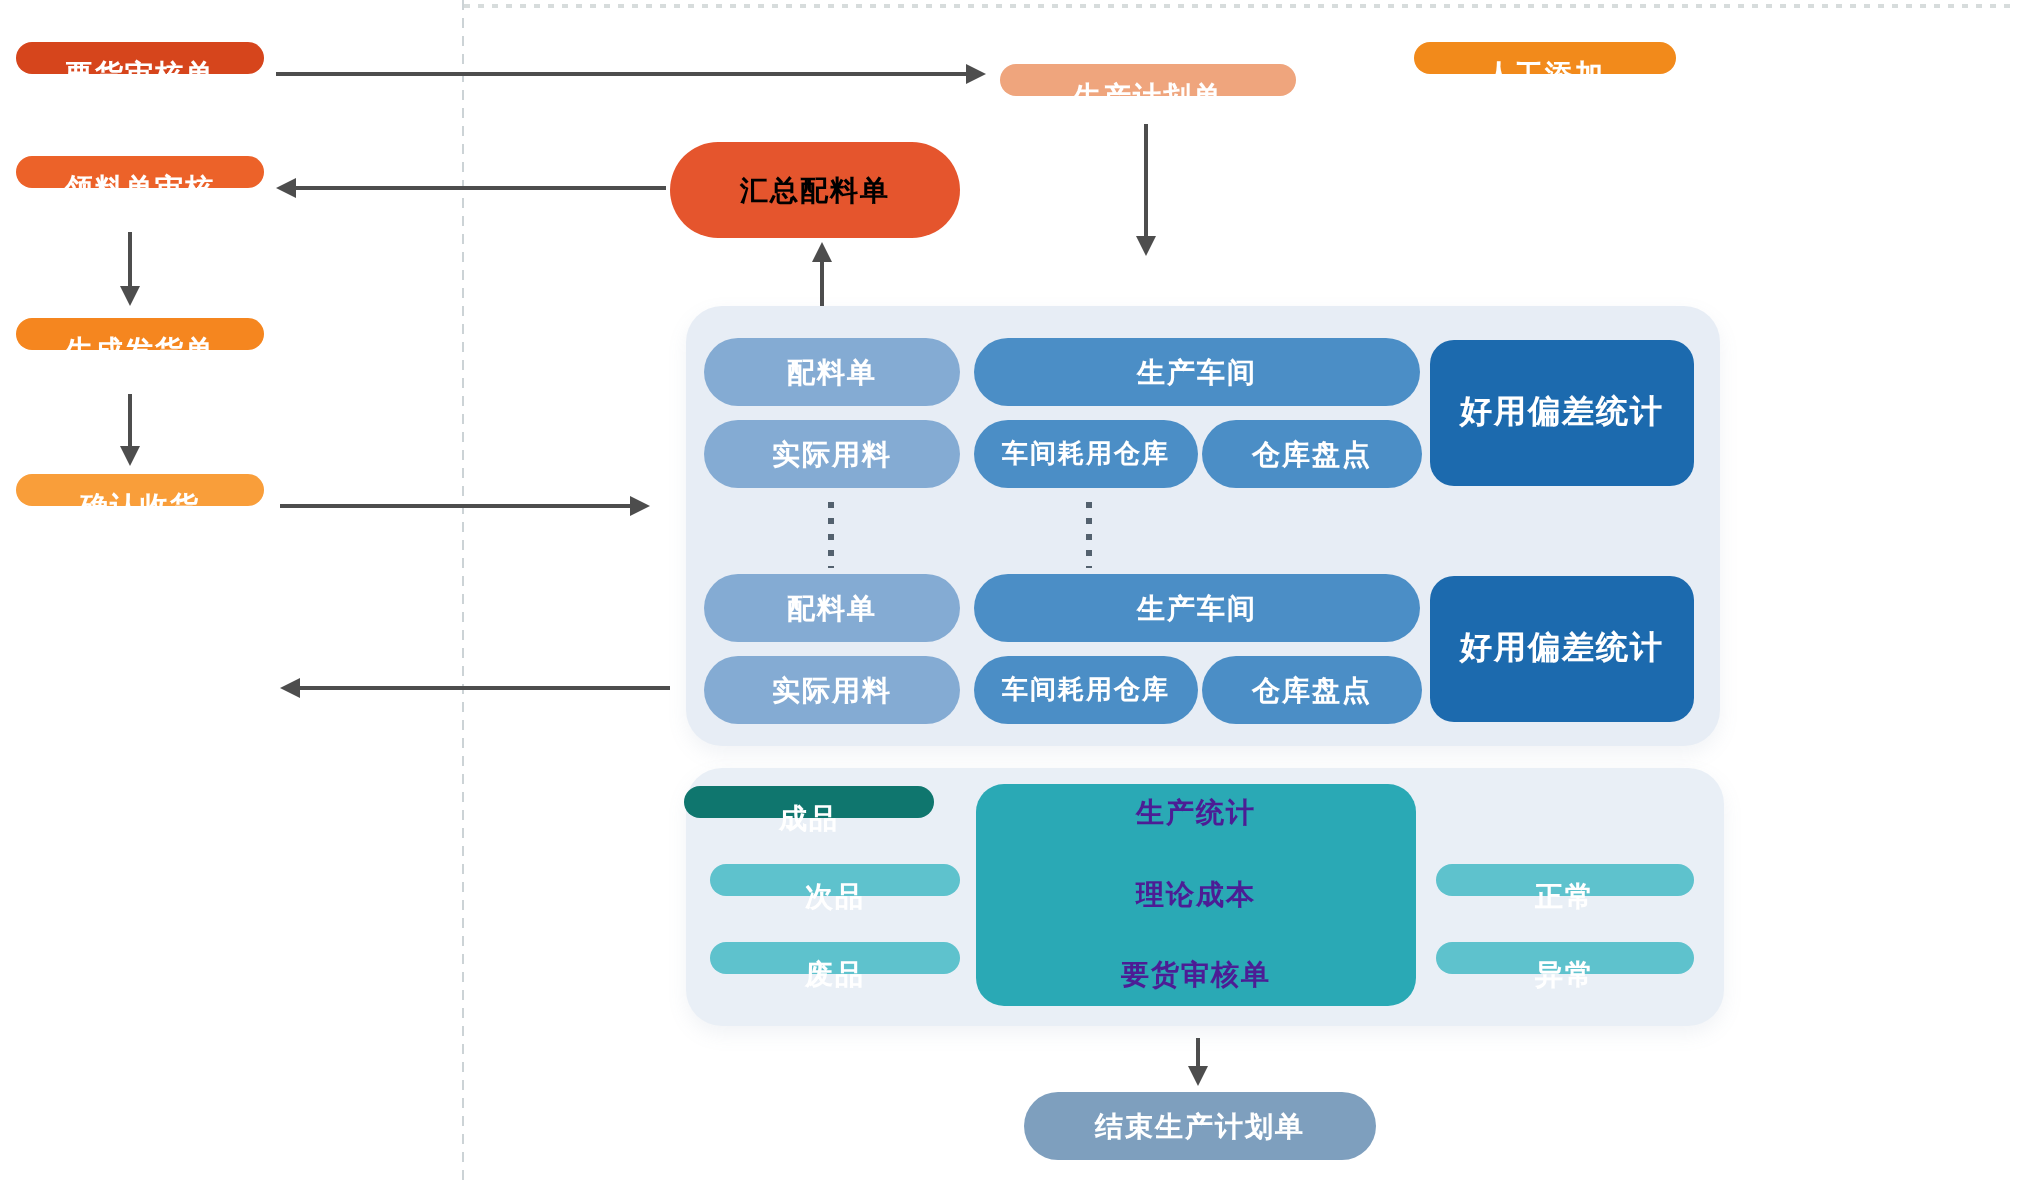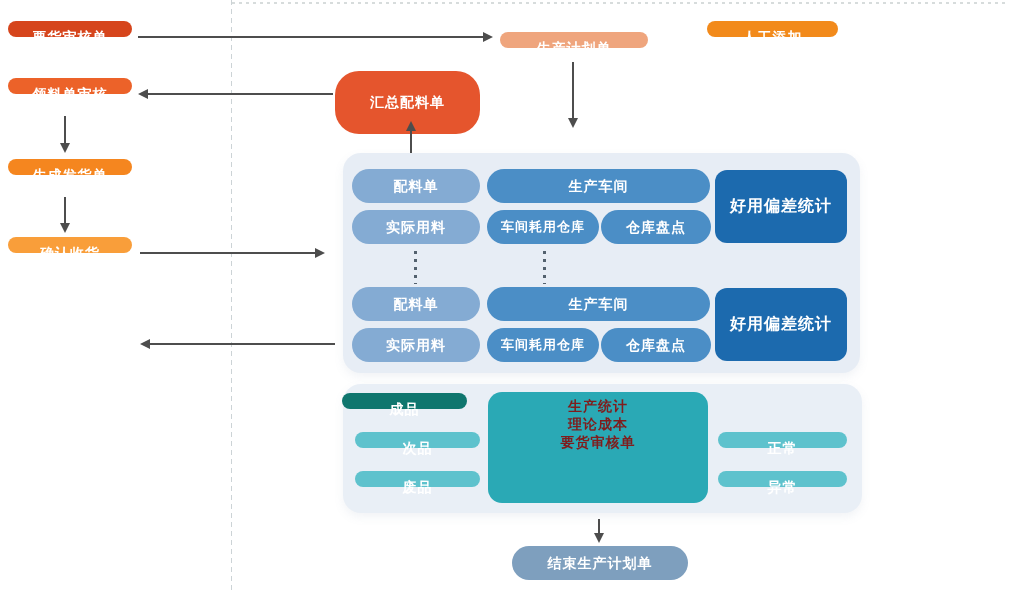--- a/index.html
+++ b/index.html
@@ -10,27 +10,27 @@
   }
   
   .vdash{position:absolute;left:231px;top:0;width:1px;height:591px;
     background:repeating-linear-gradient(to bottom,#ccd3d6 0 5px,transparent 5px 9px);}
   .hdash{position:absolute;left:232px;top:2px;width:777px;height:2px;
     background:repeating-linear-gradient(to right,#d7dcdc 0 3px,transparent 3px 7px);}
   
   .pill{position:absolute;height:16px;line-height:32px;border-radius:16px;
     color:#fff;font-weight:bold;font-size:14px;text-align:center;letter-spacing:1px;}
   .pill.h34{height:34px;line-height:34px;border-radius:17px;}
-  .pill2{position:absolute;height:63px;border-radius:24px;color:#ffffff;font-weight:bold;
+  .pill2{position:absolute;height:48px;border-radius:24px;color:#000000;font-weight:bold;
     font-size:14px;text-align:center;letter-spacing:1px;display:flex;flex-direction:column;
     justify-content:center;line-height:1.35;}
   .bigbox{position:absolute;border-radius:12px;color:#fff;font-weight:bold;font-size:16px;
     letter-spacing:1px;display:flex;align-items:center;justify-content:center;text-align:center;}
-  .tealbox{position:absolute;border-radius:14px;color:#7f1d1d;font-weight:bold;font-size:14px;
-    letter-spacing:1px;display:flex;flex-direction:column;justify-content:flex-start;
+  .tealbox{position:absolute;border-radius:14px;color:#4c1d95;font-weight:bold;font-size:14px;
+    letter-spacing:1px;display:flex;flex-direction:column;justify-content:space-between;
     align-items:center;text-align:center;padding:6px 0;box-sizing:border-box;}
   
   .panel{position:absolute;border-radius:18px;box-shadow:0 4px 10px rgba(120,140,170,0.10);}
   .panel.p1{left:343px;top:153px;width:517px;height:220px;background:#e7edf5;}
   .panel.p2{left:343px;top:384px;width:519px;height:129px;background:#e9eff6;}
   
   .arrow-h{position:absolute;height:2px;background:#4d4d4d;}
   .arrow-h.head-right::after{content:"";position:absolute;right:-9px;top:-4px;width:0;height:0;
     border-left:10px solid #4d4d4d;border-top:5px solid transparent;border-bottom:5px solid transparent;}
   .arrow-h.head-left::before{content:"";position:absolute;left:-9px;top:-4px;width:0;height:0;

